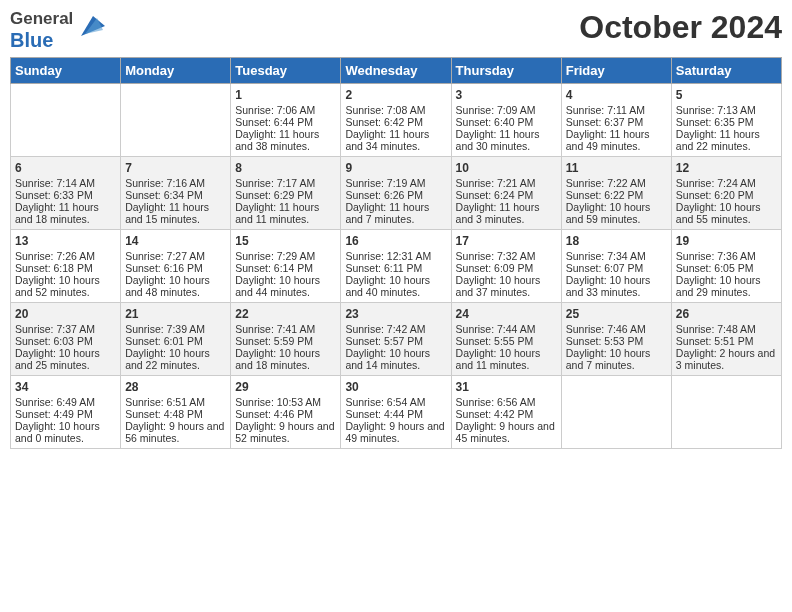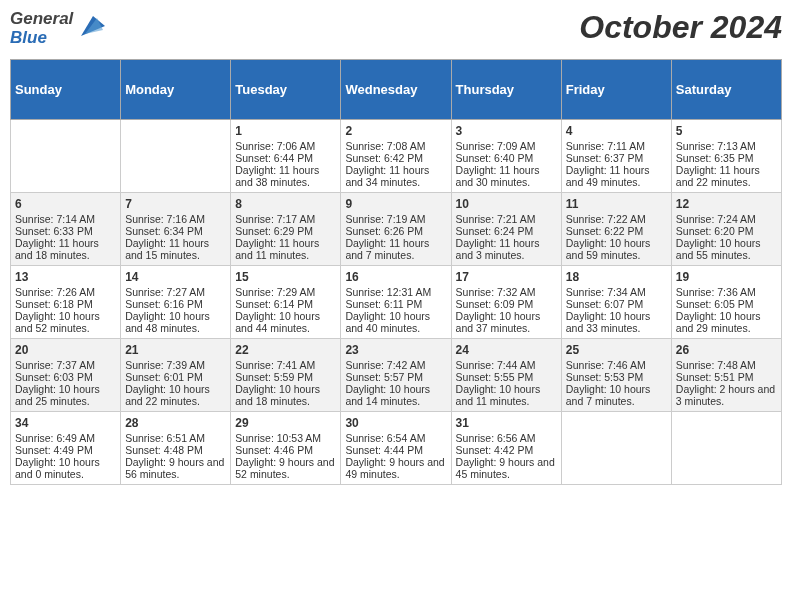--- a/index.html
+++ b/index.html
@@ -7,22 +7,21 @@
       font-family: Arial, sans-serif;
       background: #fff;
       width: 792px;
       min-height: 612px;
       padding: 10px;
     }
     .header {
       display: flex;
       justify-content: space-between;
       align-items: flex-start;
-      margin-bottom: 12px;
-      font-style: italic;
+      margin-bottom: 6px;
     }
     .logo-wrapper {
       position: relative;
     }
     .title-block {
       text-align: right;
     }
     .month-title {
       font-size: 32px;
       font-weight: bold;
@@ -35,21 +34,21 @@
     }
     .calendar {
       width: 100%;
       border-collapse: collapse;
     }
     .calendar th {
       background: #2a6cb5;
       color: #fff;
       font-size: 13px;
       font-weight: bold;
-      padding: 22px 4px;
+      padding: 5px 4px;
       text-align: left;
       border: 1px solid #aaa;
     }
     .calendar td {
       border: 1px solid #ccc;
       vertical-align: top;
       padding: 4px 4px;
       width: 108px;
       min-height: 80px;
       font-size: 10.5px;
@@ -71,21 +70,21 @@
     .row-alt td { background: #f0f0f0; }
   </style>
 </head>
 <body>
 
 <div class="header">
   <div class="logo-wrapper">
     <div style="display:flex; align-items:flex-start;">
       <div style="position:relative; margin-right:2px;">
         <div style="font-size:17px; font-weight:bold; color:#444; line-height:1.1;">General</div>
-        <div style="font-size:17px; font-weight:bold; color:#2a6cb5; line-height:1.1;">Blue</div>
+        <div style="font-size:20px; font-weight:bold; color:#2a6cb5; line-height:1.1;">Blue</div>
       </div>
       <div style="margin-top:2px;">
         <svg width="30" height="28" viewBox="0 0 30 28">
           <polygon points="6,24 18,4 30,14" fill="#2a6cb5"></polygon>
           <polygon points="10,22 22,6 28,18" fill="#5a9fd4" opacity="0.6"></polygon>
         </svg>
       </div>
     </div>
   </div>
   <div class="title-block">

